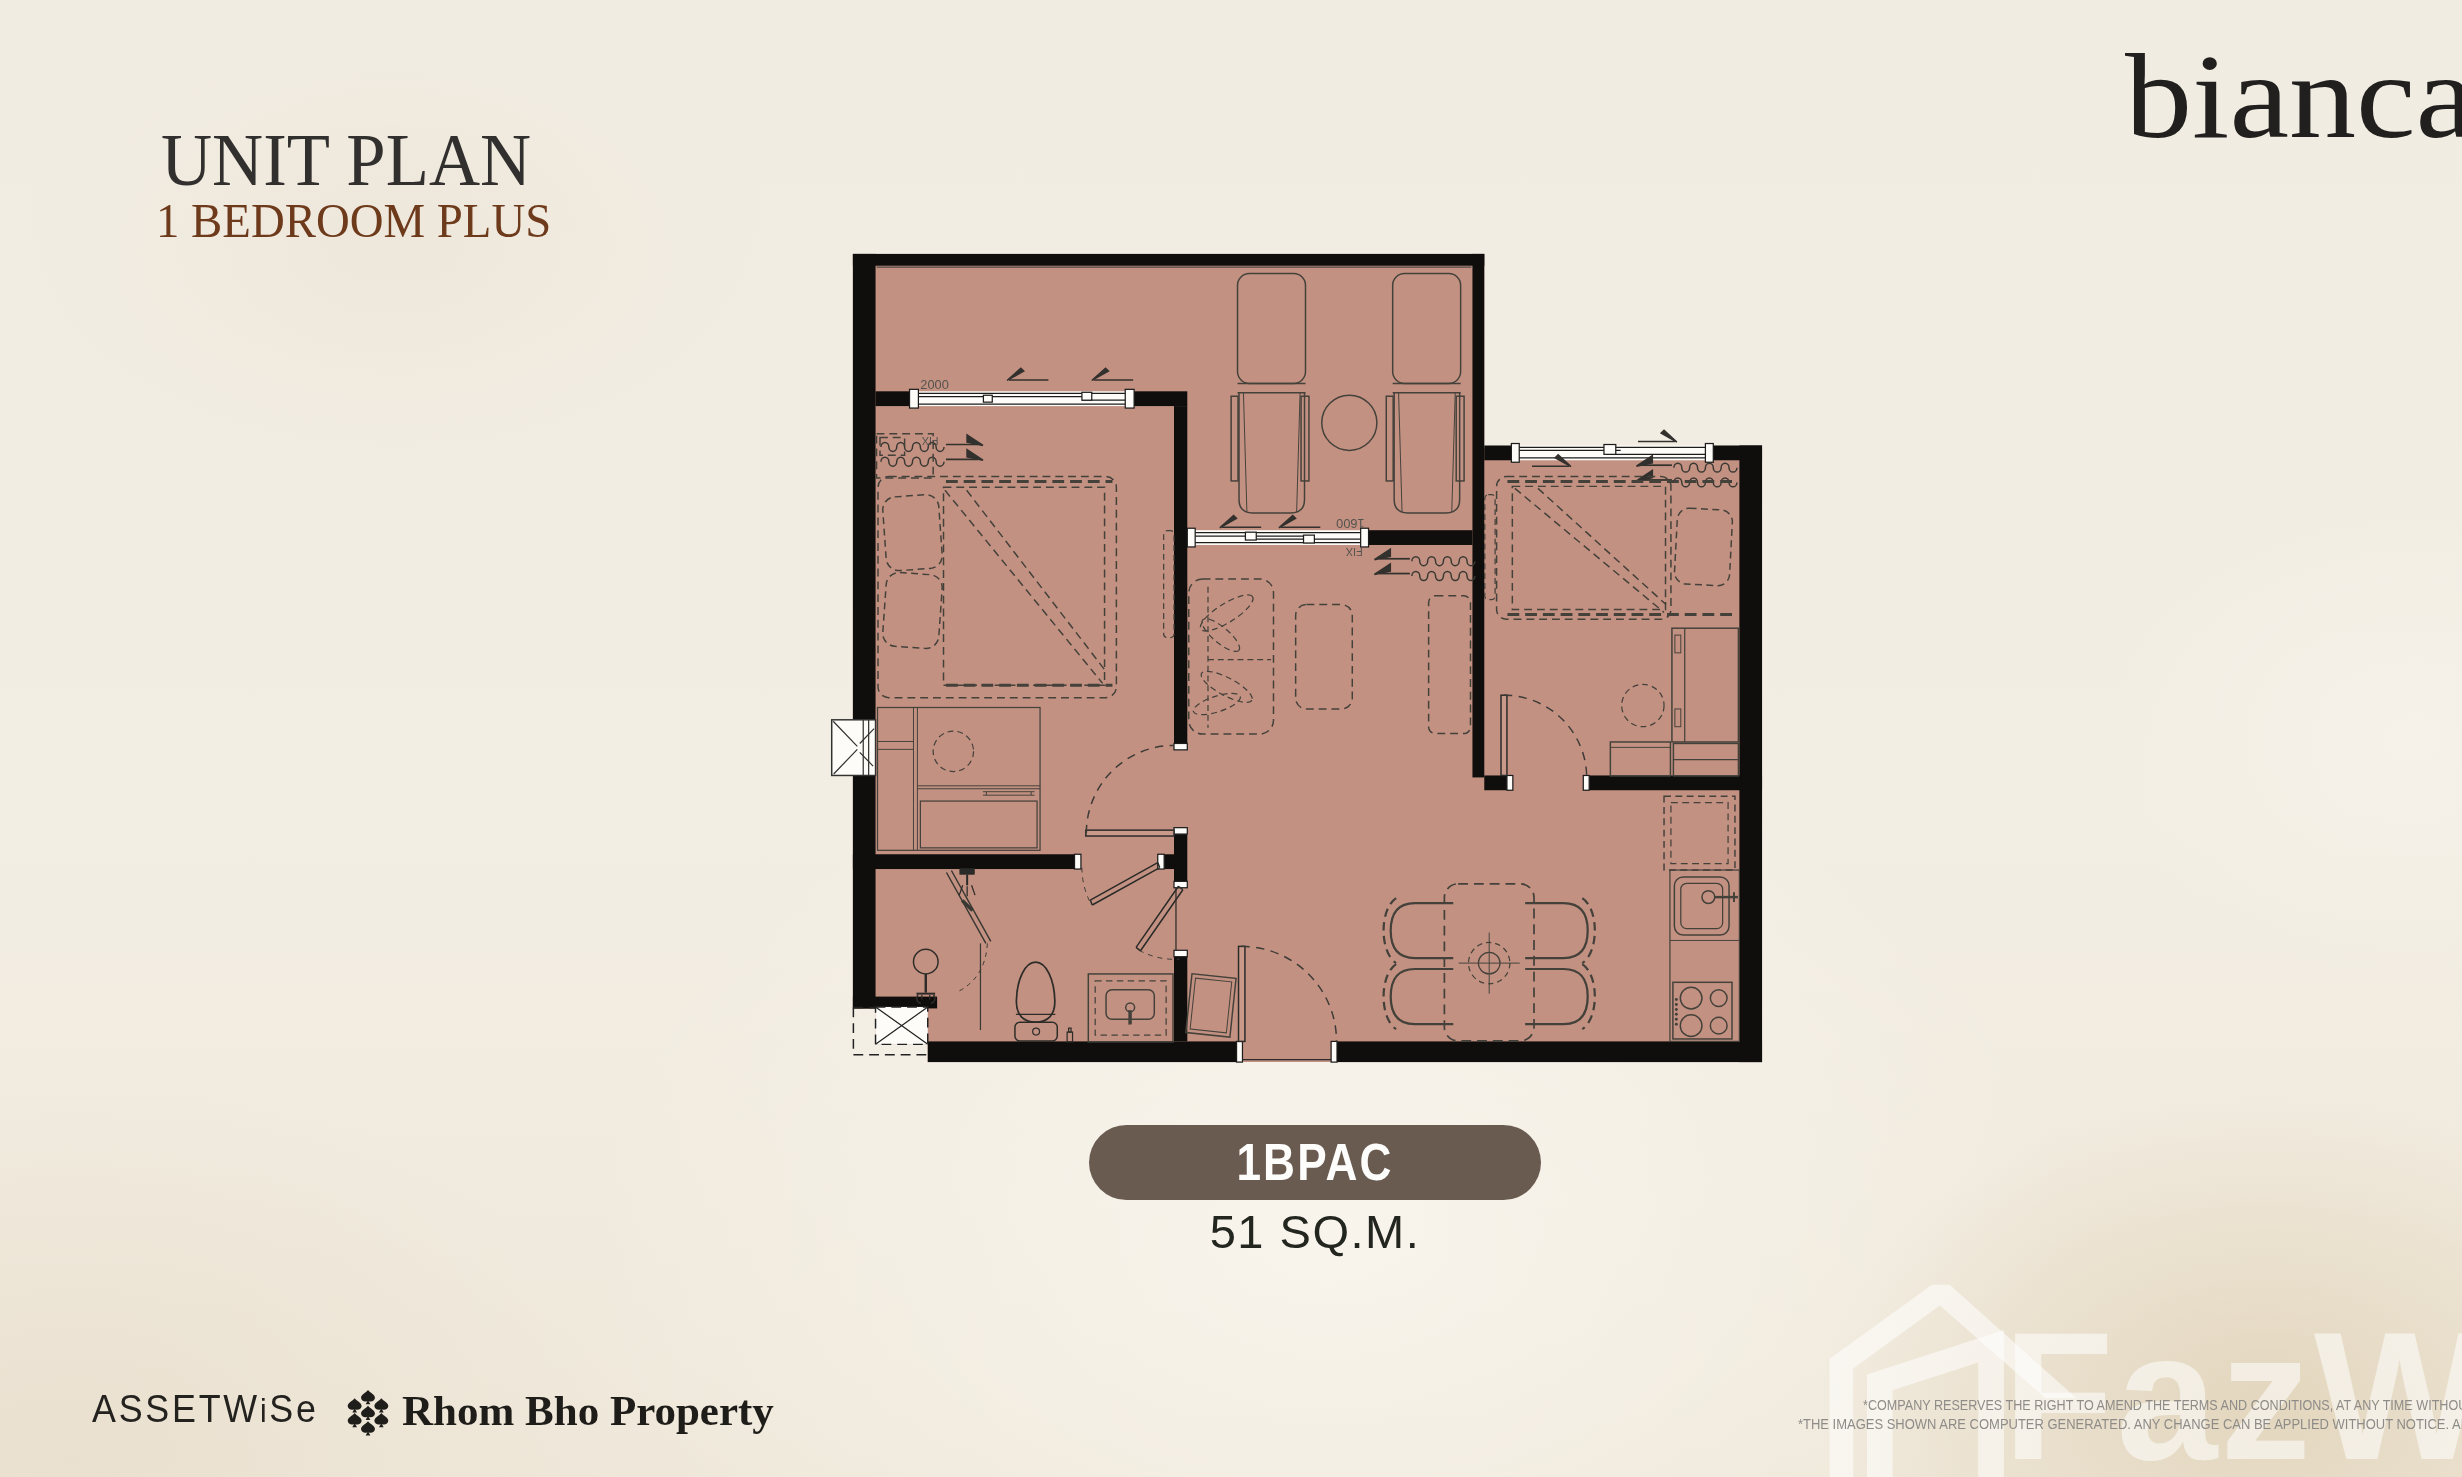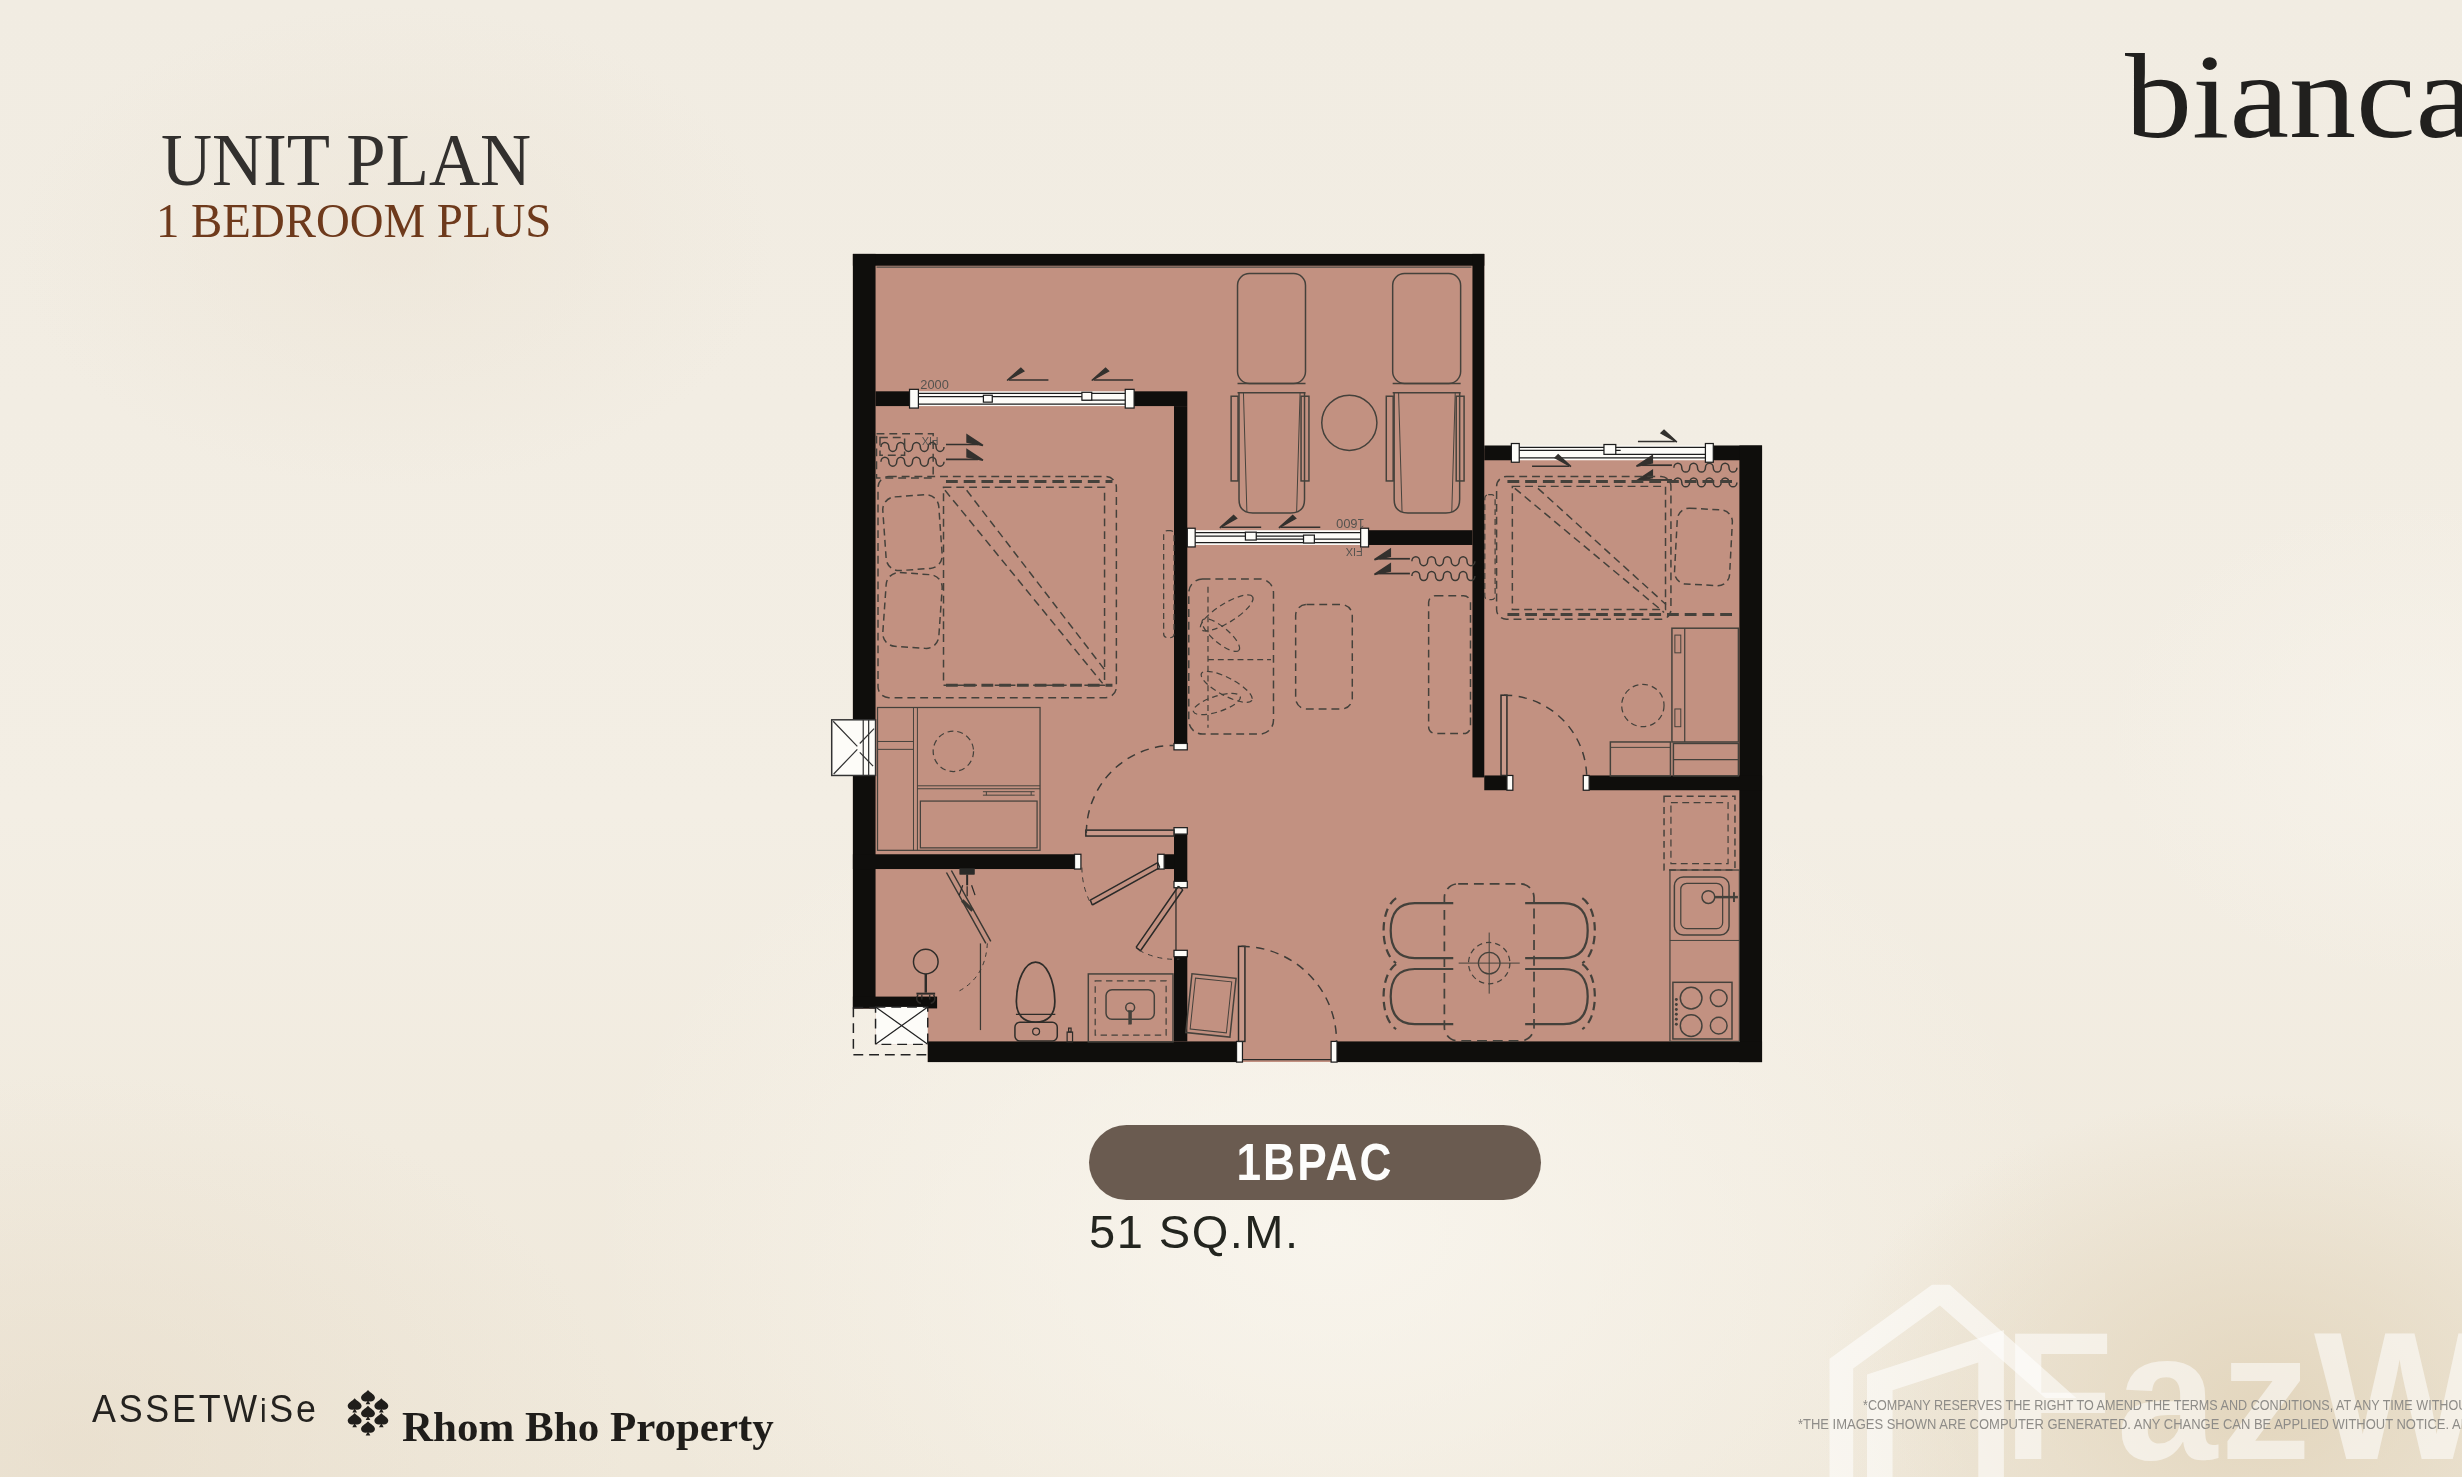--- a/index.html
+++ b/index.html
@@ -427,36 +427,36 @@
   <rect x="2956" y="805" width="16" height="172"></rect>
 </g>
 
 <circle cx="2739" cy="859" r="56" stroke="#44413b" stroke-width="3" fill="none"></circle>
 </svg>
 
 <div class="abs" style="left:1089px;top:1125px;width:452px;height:75px;border-radius:39px;background:#6a5b50;"></div>
 
 <div class="abs" style="left:1089px;top:1132px;width:452px;text-align:center;font-size:52px;font-weight:bold;letter-spacing:2.5px;color:#fdfdfc;transform:scaleX(0.85);">1BPAC</div>
 
-<div class="abs" style="left:1089px;top:1204px;width:452px;font-size:47px;letter-spacing:1.5px;color:#23251f;">51 SQ.M.</div>
+<div class="abs" style="left:1089px;top:1204px;width:452px;text-align:center;font-size:47px;letter-spacing:1.5px;color:#23251f;">51 SQ.M.</div>
 
 <div class="abs" style="left:92px;top:1387px;font-size:39px;font-weight:500;letter-spacing:3px;color:#24221f;transform:scaleX(0.919);transform-origin:left top;">ASSETW<span style="font-size:32.5px;">i</span>S<span style="letter-spacing:0">e</span></div>
 
 <svg class="abs" style="left:339px;top:1390px;" width="58" height="46" viewBox="0 0 100 100" preserveAspectRatio="none">
   <defs>
     <path id="lf" d="M0,-15 C5,-8 12,-5 12,2 C12,9 5,12 1,9 L4,16 L-4,16 L-1,9 C-5,12 -12,9 -12,2 C-12,-5 -5,-8 0,-15 Z"></path>
   </defs>
   <g fill="#201e1b">
     <use href="#lf" transform="translate(50,15)"></use>
     <use href="#lf" transform="translate(27,33)"></use>
     <use href="#lf" transform="translate(73,33)"></use>
     <use href="#lf" transform="translate(50,49)"></use>
     <use href="#lf" transform="translate(27,65)"></use>
     <use href="#lf" transform="translate(73,65)"></use>
     <use href="#lf" transform="translate(50,83)"></use>
   </g>
 </svg>
 
-<div class="abs" style="left:402px;top:1386px;font-family:'Liberation Serif',serif;font-size:43px;font-weight:bold;color:#1f1d1a;margin-top:16px;">Rhom Bho Property</div>
+<div class="abs" style="left:402px;top:1386px;font-family:'Liberation Serif',serif;font-size:43px;font-weight:bold;color:#1f1d1a;">Rhom Bho Property</div>
 
 <div class="abs" style="left:1863px;top:1397px;font-size:14.8px;color:#8e8c88;white-space:nowrap;transform-origin:left top;transform:scaleX(0.851);">*COMPANY RESERVES THE RIGHT TO AMEND THE TERMS AND CONDITIONS, AT ANY TIME WITHOUT PRIOR NOTICE.</div>
 <div class="abs" style="left:1798px;top:1416px;font-size:14.8px;color:#8e8c88;white-space:nowrap;transform-origin:left top;transform:scaleX(0.877);">*THE IMAGES SHOWN ARE COMPUTER GENERATED. ANY CHANGE CAN BE APPLIED WITHOUT NOTICE. ALL RIGHTS RESERVED</div>
 
 
 </body></html>

